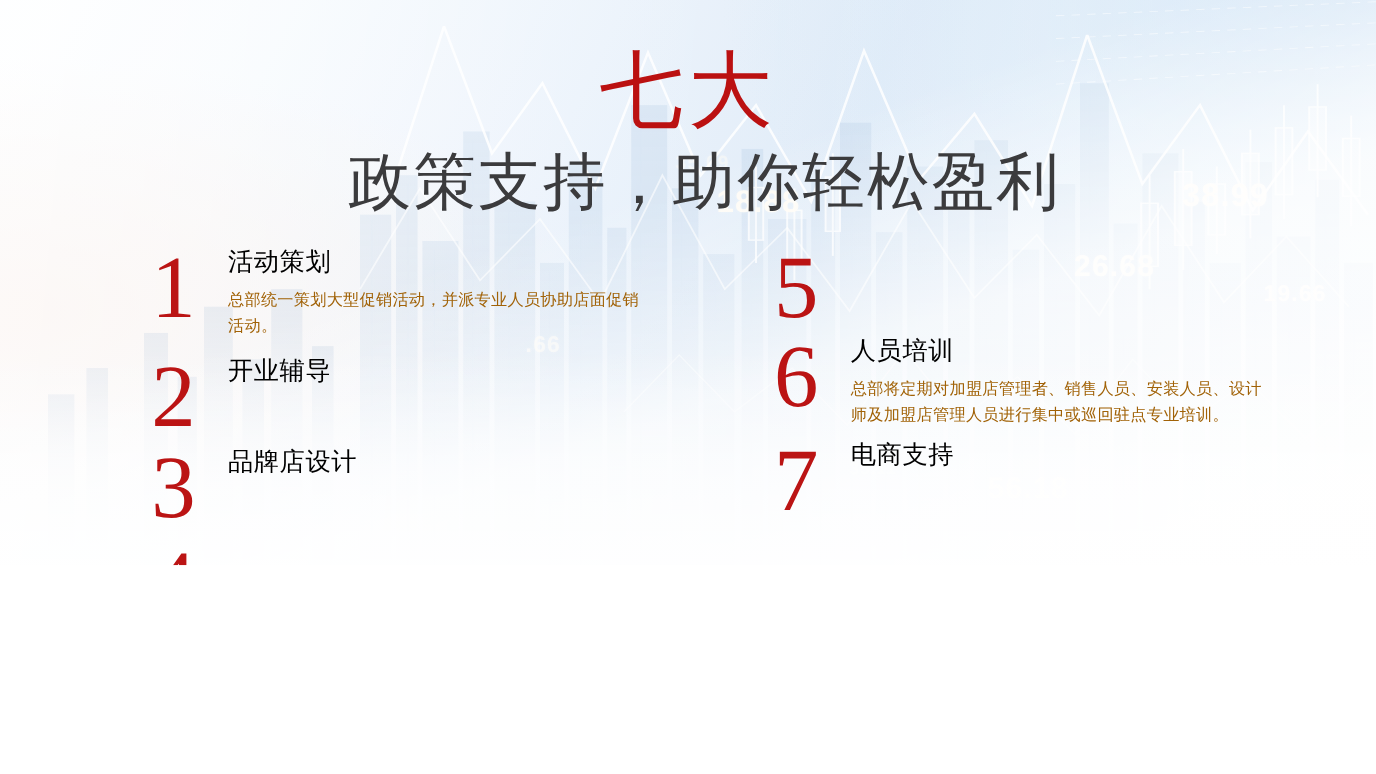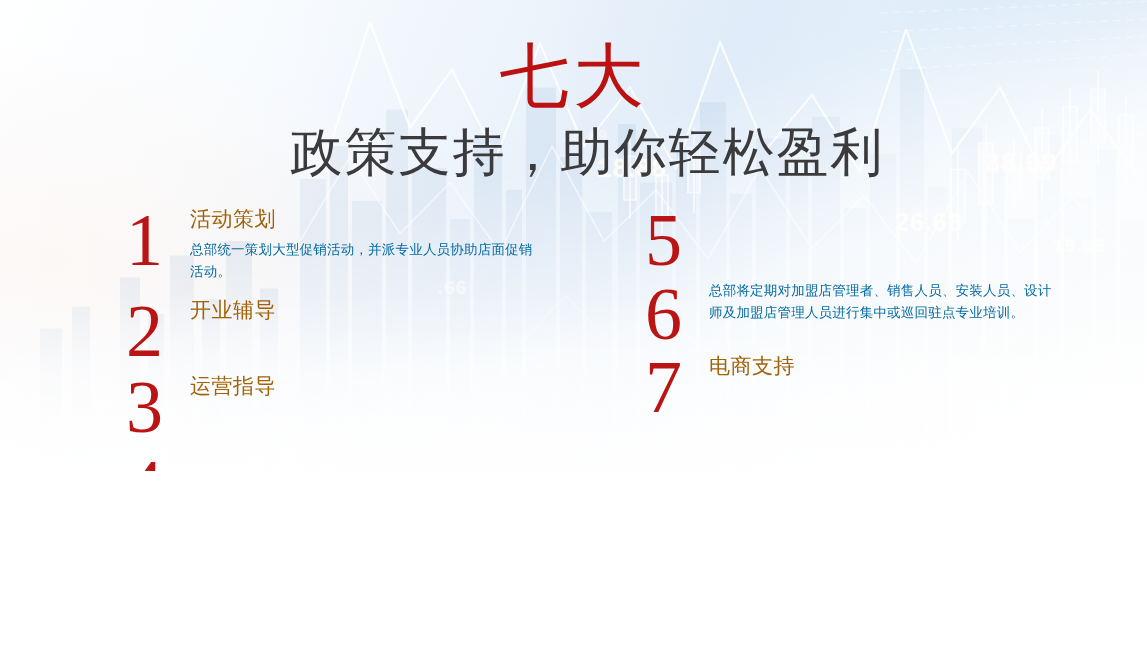--- a/index.html
+++ b/index.html
@@ -131,30 +131,30 @@
   }
   .item-body {
     flex: 1 1 auto;
     min-width: 0;
     padding-top: 0;
   }
   .item-title {
     font-family: "Liberation Sans", "DejaVu Sans", sans-serif;
     font-size: 21px;
     line-height: 1.25;
-    color: #a16207;
+    color: #000000;
     margin: 0 0 7px 0;
     font-weight: normal;
     letter-spacing: .5px;
   }
   .item-desc {
     font-family: "Liberation Sans", "DejaVu Sans", sans-serif;
     font-size: 13.5px;
     line-height: 1.62;
-    color: #0369a1;
+    color: #a16207;
     margin: 0;
     letter-spacing: .2px;
   }
 
   
   .col-left  .item:nth-child(1) { margin-bottom: 14px; }
   .col-left  .item:nth-child(2) { margin-bottom: 12px; }
   .col-left  .item:nth-child(3) { margin-bottom: 16px; }
   .col-right .item:nth-child(1) { margin-bottom: 10px; }
   .col-right .item:nth-child(2) { margin-bottom: 10px; }
@@ -316,39 +316,40 @@
     <div class="item">
       <div class="item-num">2</div>
       <div class="item-body">
         <h3 class="item-title">开业辅导</h3>
       </div>
     </div>
 
     <div class="item">
       <div class="item-num">3</div>
       <div class="item-body">
-        <h3 class="item-title">运营指导</h3>
+        <h3 class="item-title">品牌店设计</h3>
       </div>
     </div>
 
     <div class="item">
       <div class="item-num">4</div>
     </div>
 
   </div>
 
   <div class="col col-right">
 
     <div class="item">
       <div class="item-num">5</div>
     </div>
 
     <div class="item">
       <div class="item-num">6</div>
       <div class="item-body">
+        <h3 class="item-title">人员培训</h3>
         <p class="item-desc">总部将定期对加盟店管理者、销售人员、安装人员、设计师及加盟店管理人员进行集中或巡回驻点专业培训。</p>
       </div>
     </div>
 
     <div class="item">
       <div class="item-num">7</div>
       <div class="item-body">
         <h3 class="item-title">电商支持</h3>
       </div>
     </div>

